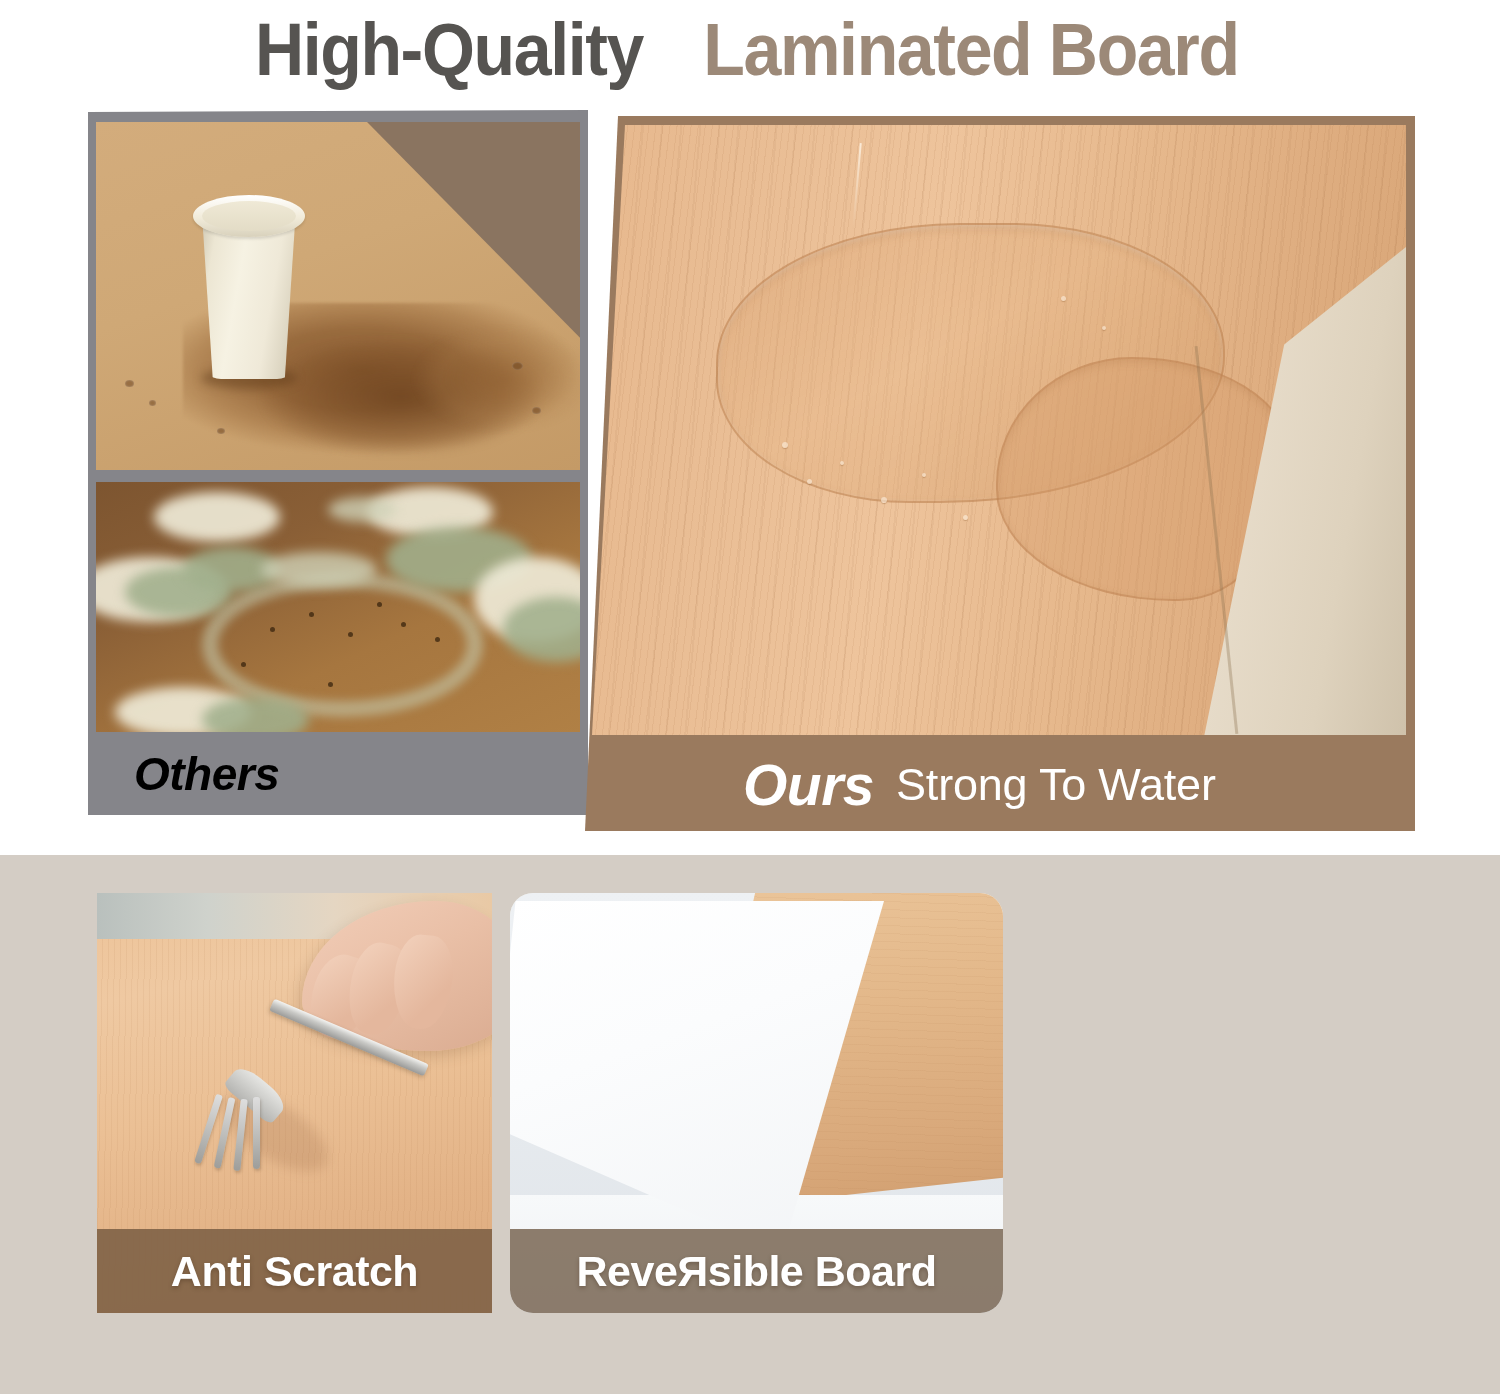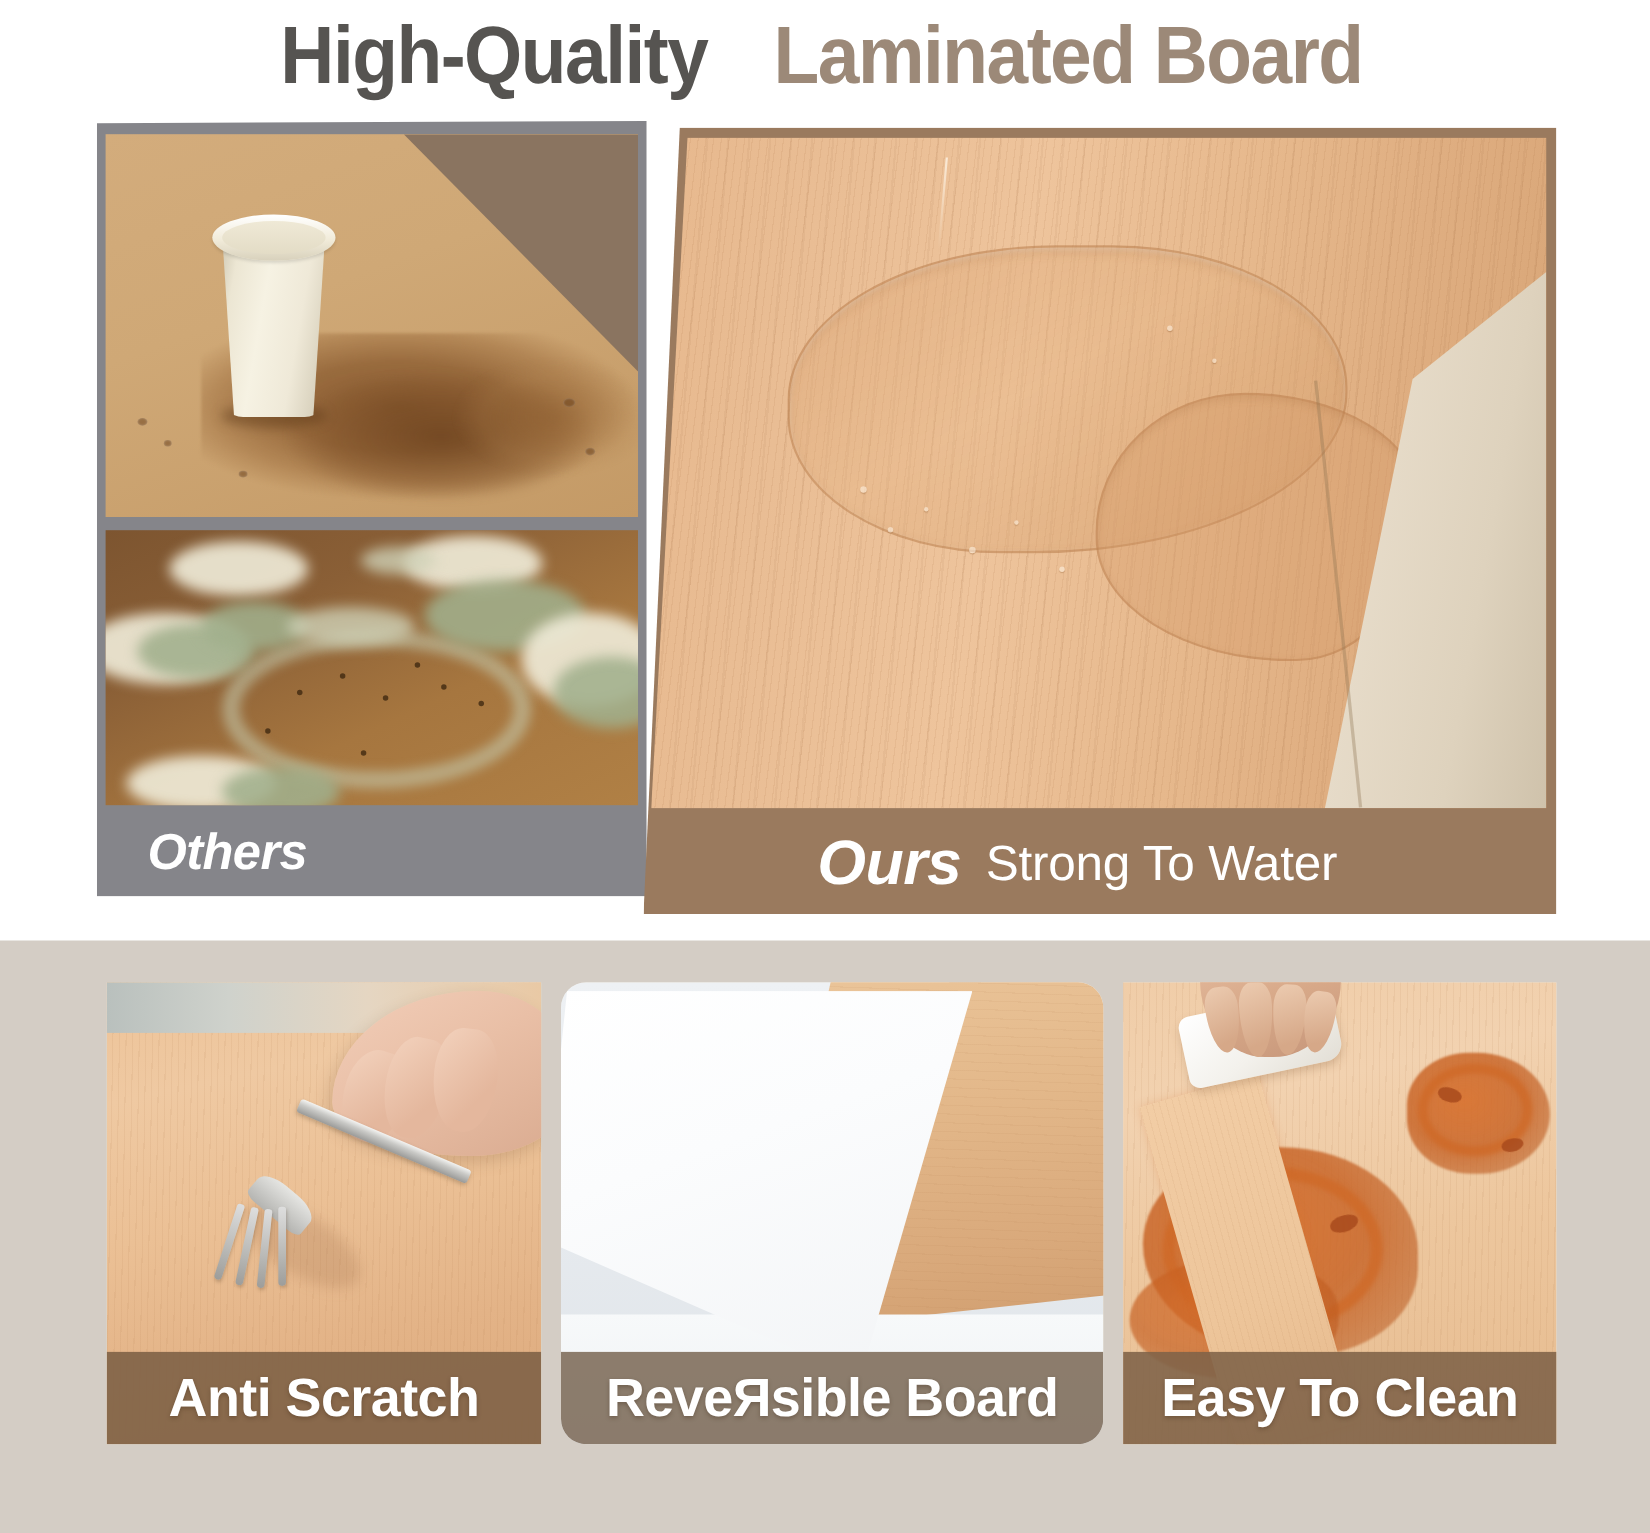--- a/index.html
+++ b/index.html
@@ -132,21 +132,21 @@
     border-radius: 50%;
     border: 16px solid rgba(198,206,178,.55);
     filter: blur(5px);
   }
 
   .others-label {
     position: absolute;
     left: 0; right: 0; bottom: 0; height: 83px;
     display: flex; align-items: center;
     padding-left: 46px;
-    color: #ffffff;
+    color: #000000;
   }
   .lbl-strong { font-size: 46px; font-weight: 700; font-style: italic; letter-spacing: -0.5px; }
   .lbl-light  { font-size: 40px; font-weight: 400; margin-left: 18px; letter-spacing: -0.2px; }
 
   
   .ours-wrap {
     position: absolute;
     left: 585px; top: 16px;
     width: 830px; height: 715px;
     background: #9a7a5e;
@@ -403,21 +403,21 @@
     border-radius: 50% 42% 56% 44%;
     filter: blur(.6px);
   }
 
   
   .f-caption {
     position: absolute; left: 0; right: 0; bottom: 0;
     height: 84px;
     display: flex; align-items: center; justify-content: center;
     color: #ffffff;
-    font-size: 49px; font-weight: 700;
+    font-size: 43px; font-weight: 700;
     letter-spacing: -0.5px;
     text-shadow: 0 2px 4px rgba(60,40,22,.35);
   }
   .cap-brown  { background: rgba(130,100,72,.93); }
   .cap-gray   { background: rgba(131,114,97,.93); }
   .cap-brown2 { background: rgba(126,98,72,.88); }
 </style>
 </head>
 <body>
 
@@ -530,38 +530,15 @@
       <div class="f2-bg"></div>
       <div class="wood-sheet">
         <div class="wood-grain horiz"></div>
       </div>
       <div class="f2-lowband"></div>
       <div class="sheet-edge"></div>
       <div class="white-sheet"></div>
       <div class="f-caption cap-gray">ReveЯsible Board</div>
     </div>
 
-    <div class="feature f3">
-      <div class="wood-bg pale"></div>
-      <div class="wood-grain"></div>
-      <div class="sauce" style="left:18px;top:150px;width:250px;height:190px;border-radius:48% 52% 44% 56%;"></div>
-      <div class="sauce-ring" style="left:36px;top:168px;width:200px;height:150px;"></div>
-      <div class="sauce" style="left:6px;top:250px;width:190px;height:110px;border-radius:54% 46% 50% 50%;opacity:.85;"></div>
-      <div class="sauce" style="left:258px;top:64px;width:130px;height:110px;border-radius:46% 54% 52% 48%;"></div>
-      <div class="sauce-ring" style="left:268px;top:74px;width:104px;height:84px;border-width:9px;"></div>
-      <div class="sauce-chunk" style="left:188px;top:212px;width:26px;height:15px;transform:rotate(-14deg);"></div>
-      <div class="sauce-chunk" style="left:286px;top:96px;width:22px;height:13px;transform:rotate(20deg);"></div>
-      <div class="sauce-chunk" style="left:344px;top:142px;width:20px;height:12px;transform:rotate(-8deg);"></div>
-      <div class="wipe-streak">
-        <div class="wood-grain"></div>
-      </div>
-      <div class="cloth"></div>
-      <div class="hand3">
-        <div class="finger3" style="left:6px;top:52px;width:30px;height:60px;transform:rotate(-8deg);"></div>
-        <div class="finger3" style="left:36px;top:48px;width:30px;height:68px;transform:rotate(-3deg);"></div>
-        <div class="finger3" style="left:66px;top:50px;width:30px;height:64px;transform:rotate(3deg);"></div>
-        <div class="finger3" style="left:94px;top:56px;width:28px;height:56px;transform:rotate(9deg);"></div>
-      </div>
-      <div class="f-caption cap-brown2">Easy To Clean</div>
-    </div>
 
   </div>
 </div>
 
 </body></html>

